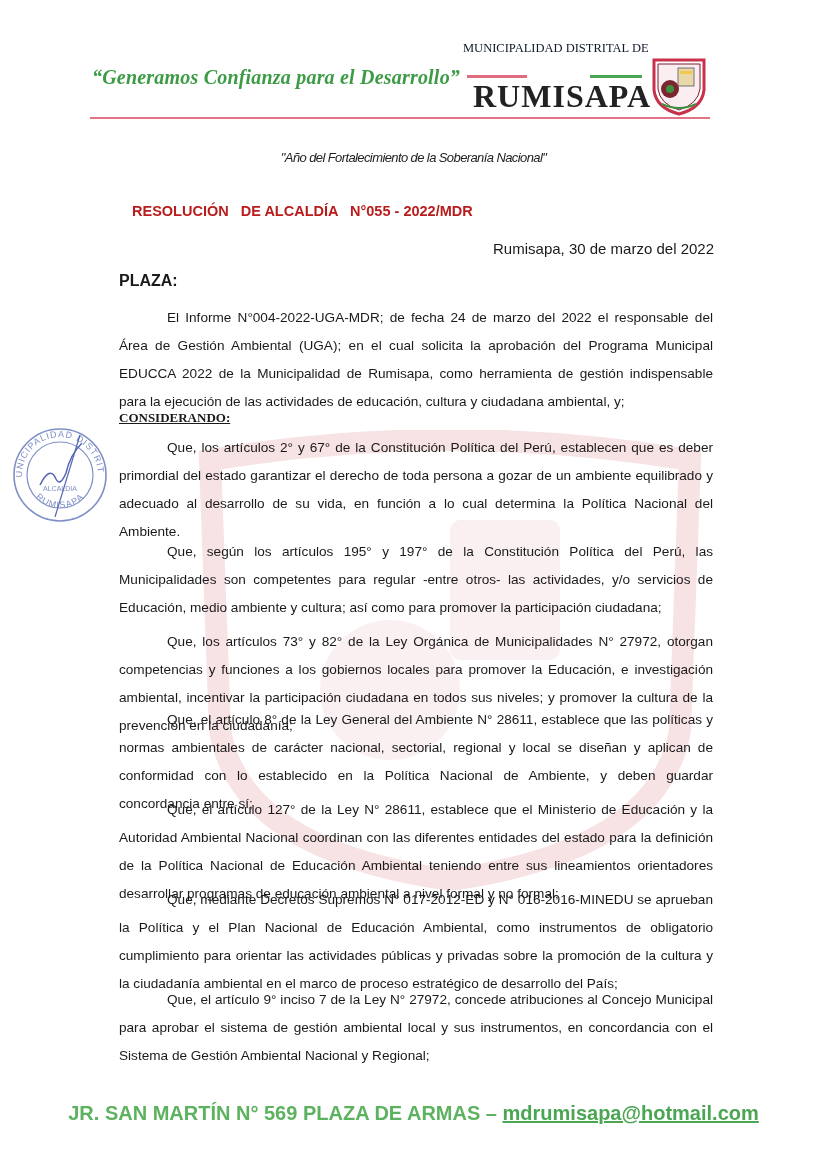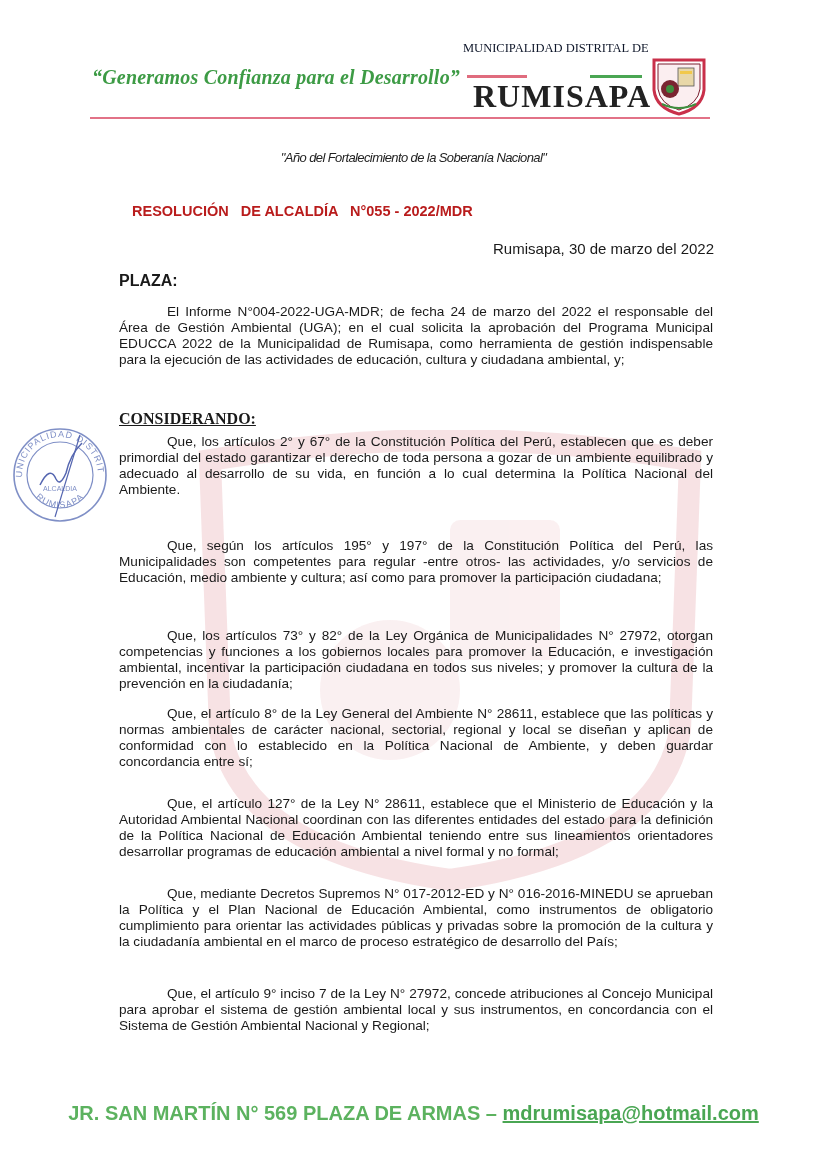--- a/index.html
+++ b/index.html
@@ -44,25 +44,25 @@
       font-weight: bold; font-size: 14.5px; 
       white-space: pre; color: #b91c1c; margin-left: 13px;
     }
     .date-line {
       position: absolute; right: 113px; top: 240px; font-size: 15px;
     }
     .section-heading {
       position: absolute; left: 119px; font-weight: bold; font-size: 16px;
     }
     .section-heading.serif {
-      font-family: "Liberation Serif", serif; text-decoration: underline; font-size: 16px;
+      font-family: "Liberation Serif", serif; text-decoration: underline; font-size: 13px;
     }
     .para {
       position: absolute; left: 119px; width: 594px;
-      font-size: 13.6px; line-height: 16px; text-align: justify;
+      font-size: 13.6px; line-height: 28px; text-align: justify;
       text-indent: 48px; color: #1a1a1a;
     }
     .stamp { position: absolute; left: 10px; top: 425px; width: 100px; height: 100px; }
     .footer-address {
       position: absolute; left: 0; width: 827px; top: 1102px; text-align: center;
       font-weight: bold; font-size: 20px; color: #5cb25f;
     }
     .footer-address .email { text-decoration: underline; color: #4aa653; }
     .footer-phone {
       position: absolute; left: 0; width: 827px; top: 1172px; text-align: center;

